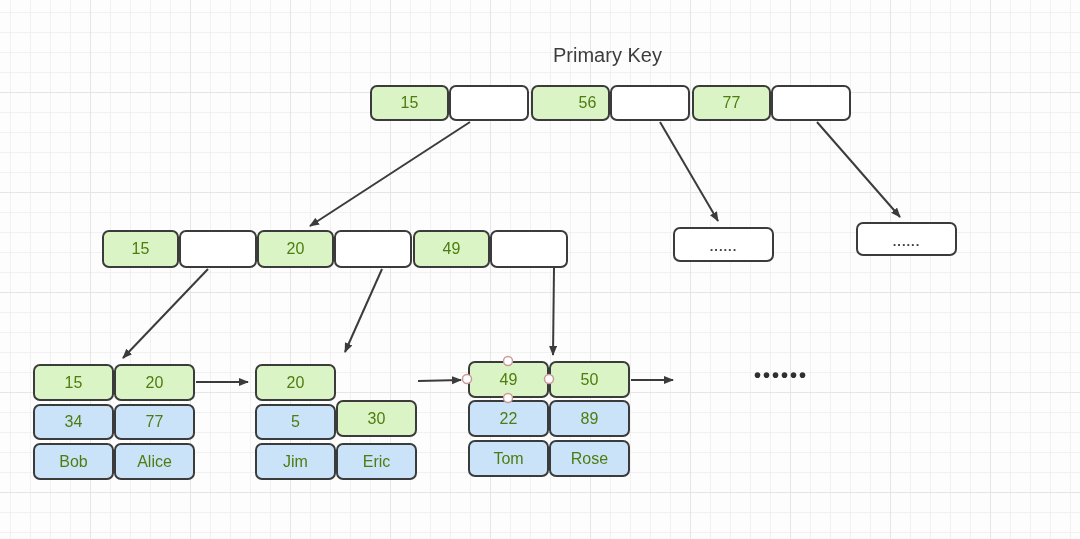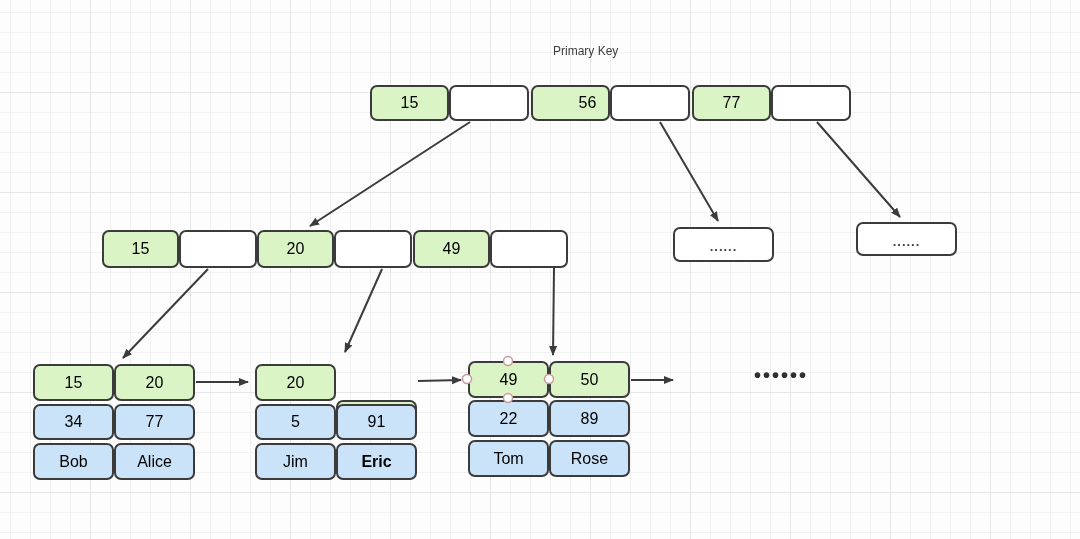--- a/index.html
+++ b/index.html
@@ -16,29 +16,29 @@
       linear-gradient(90deg, #f1f1f1 1px, transparent 1px);
     background-size:100px 100px,100px 100px,20px 20px,20px 20px;
     background-position:-10px -8px,-10px -8px,-10px -8px,-10px -8px;
   }
   .cell{
     position:absolute;
     box-sizing:border-box;
     border:2.5px solid #3b3b3b;
     border-radius:7px;
     display:flex;align-items:center;justify-content:center;
-    font-size:16px;color:#000000;
+    font-size:16px;color:#4d7c0f;
     background:#ffffff;
   }
   .green{background:#dbf4c5;}
   .blue{background:#cbe3f8;}
   .white{background:#ffffff;}
   .title-label{
     position:absolute;
-    font-size:12px;color:#3d3d3d;
+    font-size:20px;color:#3d3d3d;
     white-space:nowrap;
   }
   .dots-label{
     position:absolute;
     font-size:20px;font-weight:bold;color:#2f2f2f;
     letter-spacing:2px;white-space:nowrap;
   }
   .small-dots{
     font-size:13px;font-weight:bold;letter-spacing:1px;color:#3f3f3f;
     padding-top:4px;
@@ -75,23 +75,22 @@
   <div class="cell green" style="left:33px;top:364px;width:81px;height:37px;">15</div>
   <div class="cell green" style="left:114px;top:364px;width:81px;height:37px;">20</div>
   <div class="cell blue" style="left:33px;top:404px;width:81px;height:36px;">34</div>
   <div class="cell blue" style="left:114px;top:404px;width:81px;height:36px;">77</div>
   <div class="cell blue" style="left:33px;top:443px;width:81px;height:37px;">Bob</div>
   <div class="cell blue" style="left:114px;top:443px;width:81px;height:37px;">Alice</div>
 
   <div class="cell green" style="left:255px;top:364px;width:81px;height:37px;">20</div>
   <div class="cell green" style="left:336px;top:364px;width:81px;height:37px;margin-top:36px;">30</div>
   <div class="cell blue" style="left:255px;top:404px;width:81px;height:36px;">5</div>
-  <div class="cell blue" style="left:336px;top:404px;width:81px;height:36px;">91</div>
   <div class="cell blue" style="left:255px;top:443px;width:81px;height:37px;">Jim</div>
-  <div class="cell blue" style="left:336px;top:443px;width:81px;height:37px;font-weight:bold;">Eric</div>
+  <div class="cell blue" style="left:336px;top:443px;width:81px;height:37px;">Eric</div>
 
   <div class="cell green" style="left:468px;top:361px;width:81px;height:37px;">49</div>
   <div class="cell green" style="left:549px;top:361px;width:81px;height:37px;">50</div>
   <div class="cell blue" style="left:468px;top:400px;width:81px;height:37px;">22</div>
   <div class="cell blue" style="left:549px;top:400px;width:81px;height:37px;">89</div>
   <div class="cell blue" style="left:468px;top:440px;width:81px;height:37px;">Tom</div>
   <div class="cell blue" style="left:549px;top:440px;width:81px;height:37px;">Rose</div>
 
   <div class="dots-label" style="left:754px;top:364px;">••••••</div>
 

